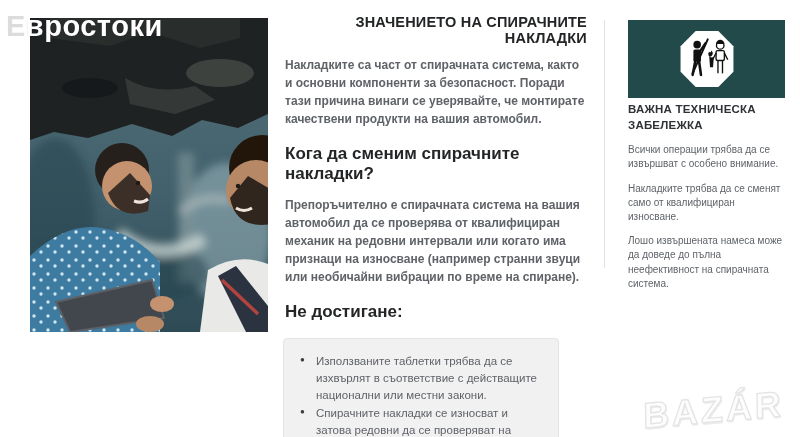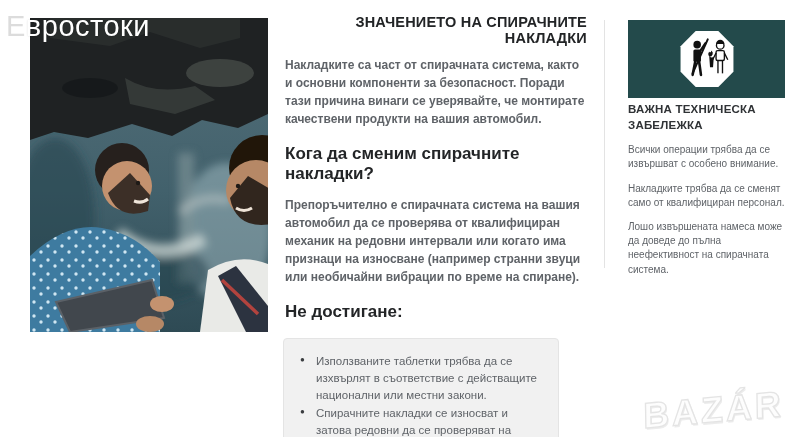--- a/index.html
+++ b/index.html
@@ -4,21 +4,21 @@
 <style>
   * { margin:0; padding:0; box-sizing:border-box; }
   html,body { width:800px; height:437px; background:#ffffff; overflow:hidden;
               font-family:"Liberation Sans", sans-serif; position:relative; }
 
   
   .photo-wrap { position:absolute; left:30px; top:18px; width:238px; height:314px; overflow:hidden; }
   .photo-wrap svg { display:block; width:100%; height:100%; }
 
   .site-watermark { position:absolute; left:6px; top:10px; z-index:5;
-                    font-size:29px; font-weight:normal; letter-spacing:.5px;
+                    font-size:29px; font-weight:bold; letter-spacing:.5px;
                     color:#ffffff; text-shadow:0 0 2px rgba(0,0,0,.15); }
   .site-watermark .first { color:#dcdcdc; text-shadow:none; }
 
   
   .main-col { position:absolute; left:285px; top:14px; width:302px; color:#5f6368; }
   .main-title { font-size:14.5px; font-weight:bold; color:#222426; letter-spacing:.2px; margin-bottom:10px;text-align:right; }
   .main-col p { font-size:12px; line-height:1.5; margin-bottom:14px;font-weight:bold; }
   .sub-head { font-size:17px; font-weight:bold; color:#232527; margin:16px 0 12px; }
 
   .note-box { margin-top:16px; margin-left:-2px; width:276px;
@@ -164,17 +164,17 @@
         <line x1="72" y1="37" x2="67.5" y2="46"></line>
         <line x1="83" y1="37" x2="87.5" y2="46"></line>
         <line x1="74.5" y1="47" x2="74.5" y2="64"></line>
         <line x1="80.5" y1="47" x2="80.5" y2="64"></line>
       </g>
     </svg>
   </div>
 
   <div class="aside-title">ВАЖНА ТЕХНИЧЕСКА ЗАБЕЛЕЖКА</div>
   <p>Всички операции трябва да се извършват с особено внимание.</p>
-  <p>Накладките трябва да се сменят само от квалифициран персонал.</p>
+  <p>Накладките трябва да се сменят само от квалифициран износване.</p>
   <p>Лошо извършената намеса може да доведе до пълна неефективност на спирачната система.</p>
 </div>
 
 <div class="bazar-watermark">BAZÁR</div>
 
 </body></html>

